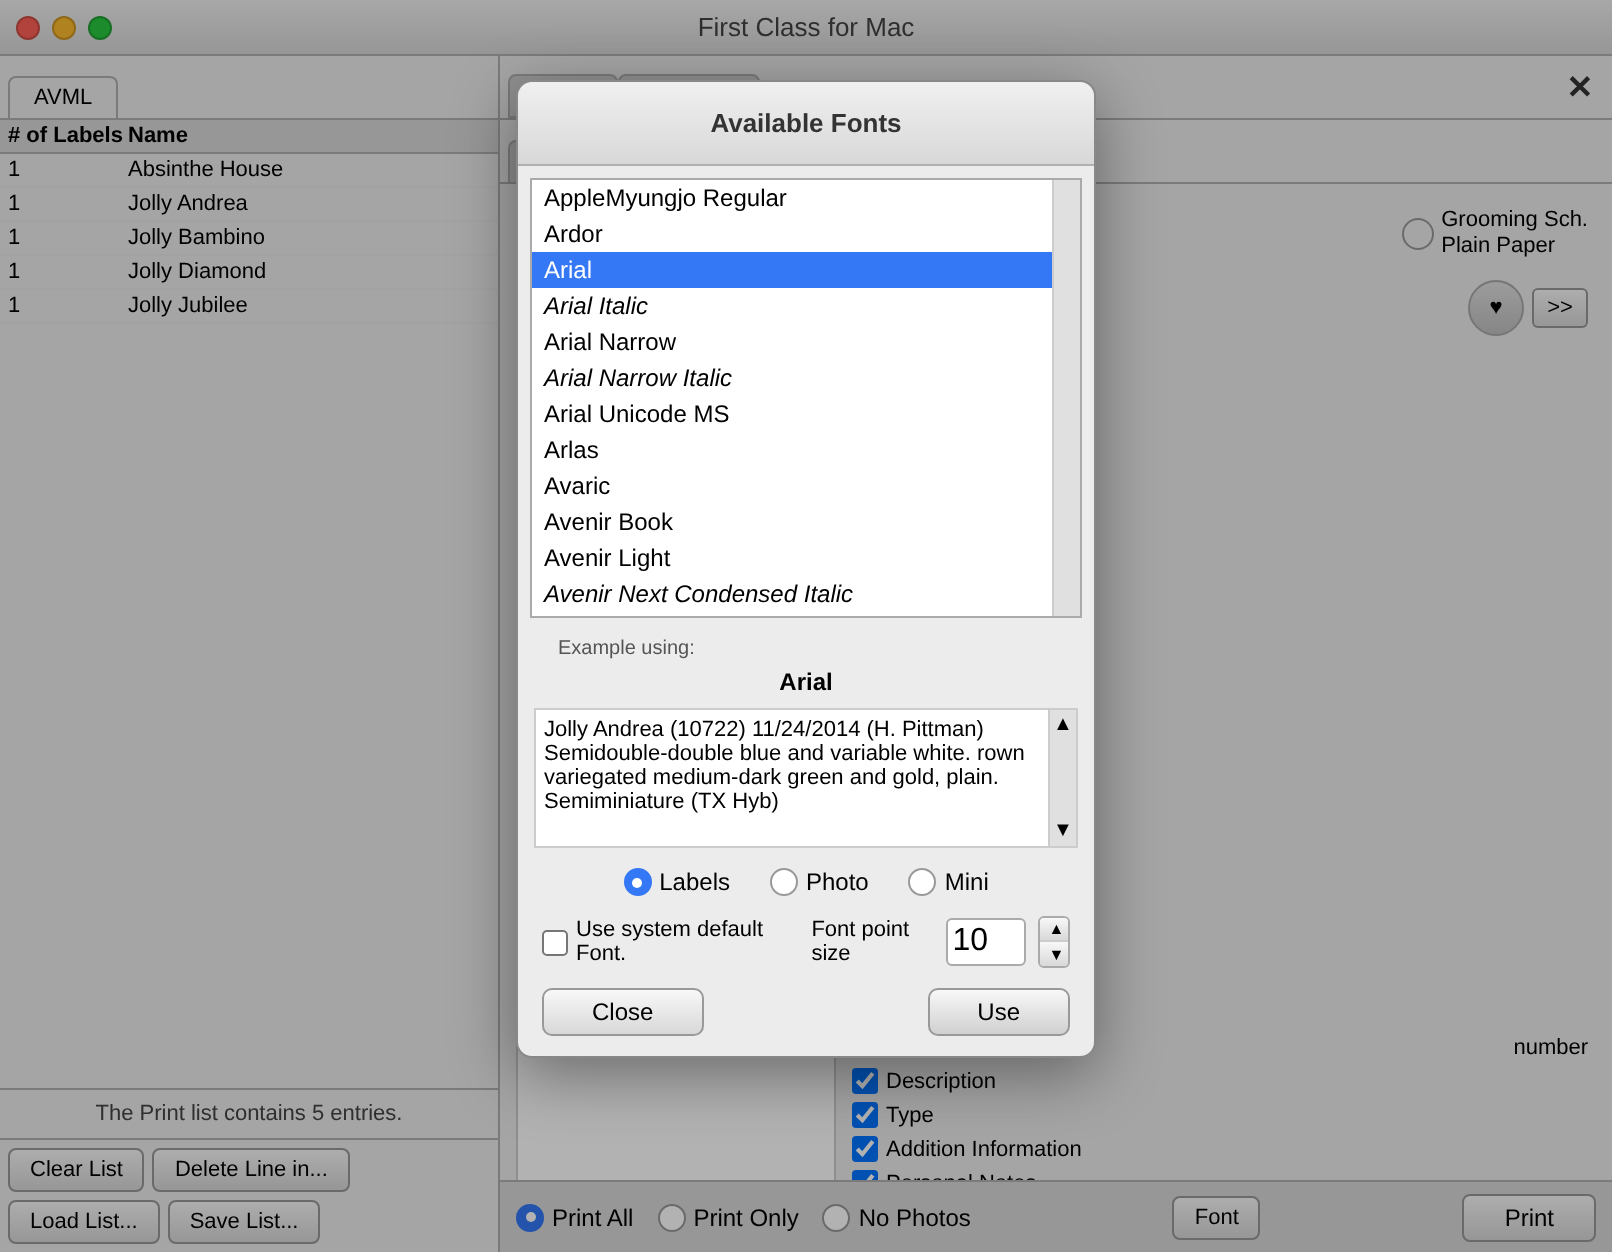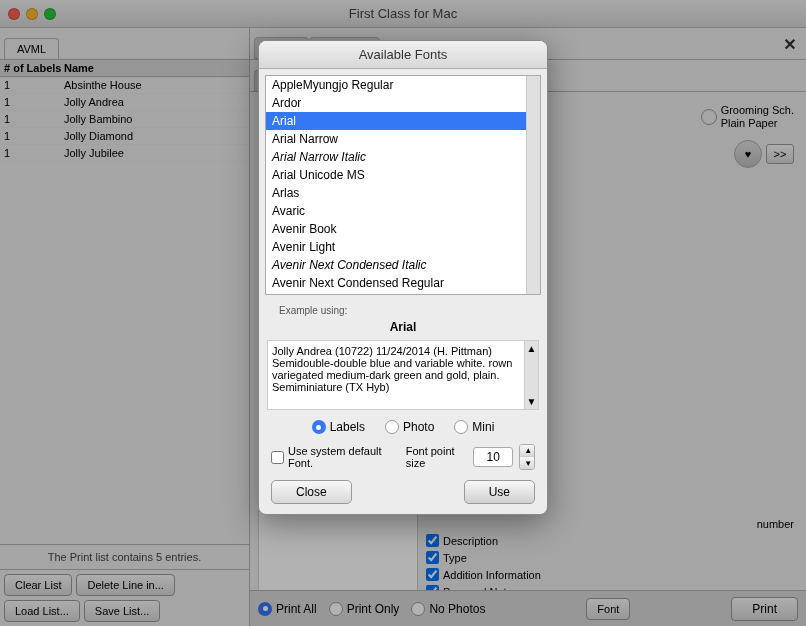--- a/index.html
+++ b/index.html
@@ -252,30 +252,30 @@
     .modal {
       width: 290px;
       background: #ececec;
       border: 1px solid #888;
       border-radius: 8px;
       box-shadow: 0 8px 32px rgba(0,0,0,0.4);
       display: flex;
       flex-direction: column;
     }
     .modal-title-bar {
-      height: 28px;
+      height: 42px;
       background: linear-gradient(to bottom, #f0f0f0, #d8d8d8);
       border-radius: 8px 8px 0 0;
       display: flex;
       align-items: center;
       justify-content: center;
       border-bottom: 1px solid #b0b0b0;
       font-size: 13px;
       color: #333;
-      font-weight: 400;
+      font-weight: 700;
     }
     .font-list-container {
       height: 220px;
       overflow-y: auto;
       border: 1px solid #aaa;
       margin: 6px;
       background: #fff;
       position: relative;
     }
     .font-list-scroll {
@@ -361,25 +361,25 @@
     }
     .font-size-section {
       display: flex;
       align-items: center;
       gap: 6px;
       margin-left: auto;
       font-size: 11px;
     }
     .font-size-input {
       width: 40px;
-      text-align: center;
+      text-align: left;
       border: 1px solid #aaa;
       border-radius: 3px;
       padding: 2px;
-      font-size: 12px;
+      font-size: 16px;
     }
     .stepper {
       display: flex;
       flex-direction: column;
       border: 1px solid #aaa;
       border-radius: 3px;
       overflow: hidden;
     }
     .stepper-btn {
       width: 16px;
@@ -605,20 +605,21 @@
     <div class="modal">
 
       <div class="modal-title-bar">
         <span>Available Fonts</span>
       </div>
 
       <div class="font-list-container">
         <div class="font-item">AppleMyungjo Regular</div>
         <div class="font-item">Ardor</div>
         <div class="font-item selected">Arial</div>
+        <div class="font-item italic">Arial Italic</div>
         <div class="font-item">Arial Narrow</div>
         <div class="font-item italic">Arial Narrow Italic</div>
         <div class="font-item">Arial Unicode MS</div>
         <div class="font-item">Arlas</div>
         <div class="font-item">Avaric</div>
         <div class="font-item">Avenir Book</div>
         <div class="font-item">Avenir Light</div>
         <div class="font-item italic">Avenir Next Condensed Italic</div>
         <div class="font-item">Avenir Next Condensed Regular</div>
 

